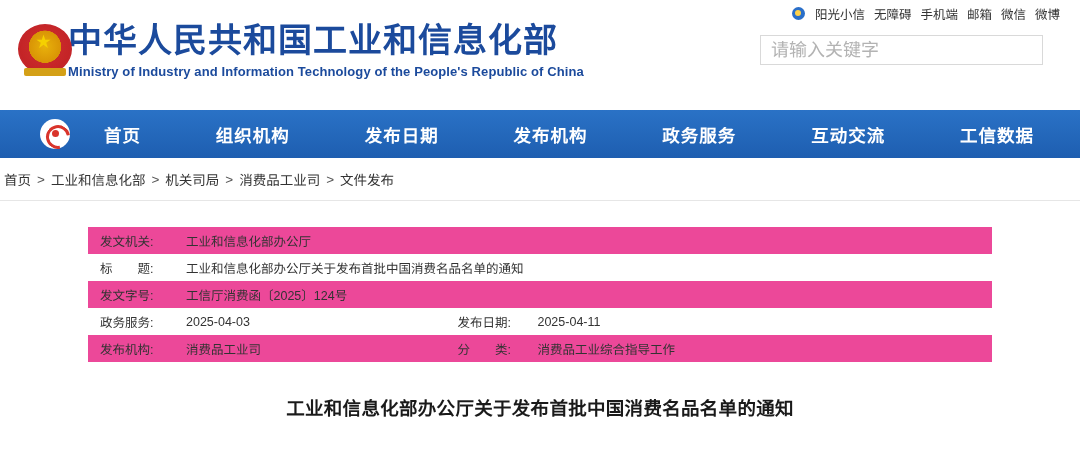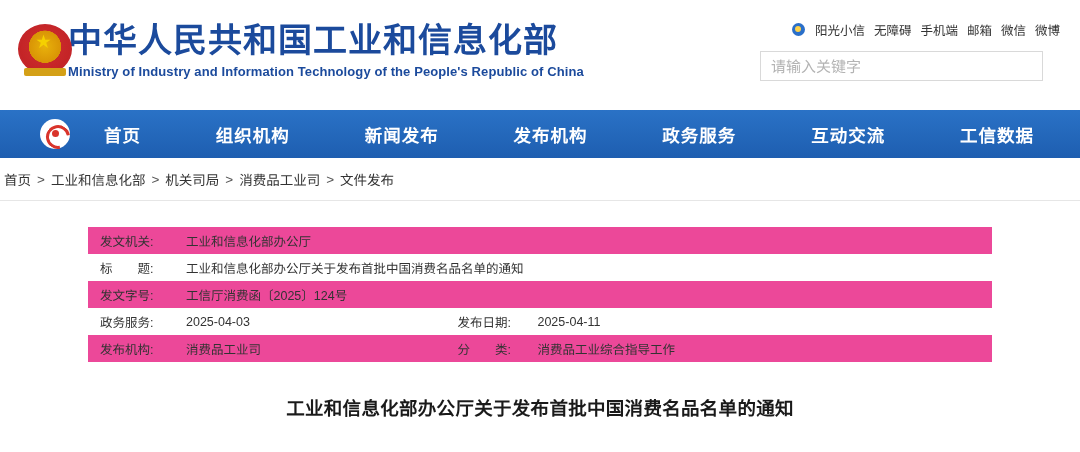--- a/index.html
+++ b/index.html
@@ -67,21 +67,21 @@
     font-size: 13px;
     font-weight: bold;
     margin-top: 4px;
     letter-spacing: 0.1px;
     white-space: nowrap;
   }
 
   .header-right {
     position: absolute;
     right: 20px;
-    top: 20px;
+    top: 4px;
     width: 300px;
   }
   .toplinks {
     display: flex;
     align-items: center;
     justify-content: flex-end;
     gap: 9px;
     font-size: 12.5px;
     color: #333;
     white-space: nowrap;
@@ -111,21 +111,21 @@
     background: #fff;
     display: flex;
     align-items: center;
   }
   .search-box input {
     border: none;
     outline: none;
     width: 100%;
     height: 100%;
     padding: 0 10px;
-    font-size: 15px;
+    font-size: 18px;
     color: #333;
     font-family: "Liberation Sans", sans-serif;
   }
   .search-box input::placeholder { color: #b3b3b3; }
 
   
   .nav {
     height: 48px;
     background: linear-gradient(180deg, #2a72c6 0%, #1e5eb0 100%);
     display: flex;
@@ -249,21 +249,21 @@
       <input type="text" placeholder="请输入关键字" style="">
     </div>
   </div>
 </div>
 
 <div class="nav">
   <div class="nav-logo"></div>
   <div class="nav-items">
     <div class="nav-item">首页</div>
     <div class="nav-item">组织机构</div>
-    <div class="nav-item">新闻发布</div>
+    <div class="nav-item">发布日期</div>
     <div class="nav-item">发布机构</div>
     <div class="nav-item">政务服务</div>
     <div class="nav-item">互动交流</div>
     <div class="nav-item">工信数据</div>
   </div>
 </div>
 
 <div class="breadcrumb">
   <a href="#">首页</a>
   <span class="sep">&gt;</span>

